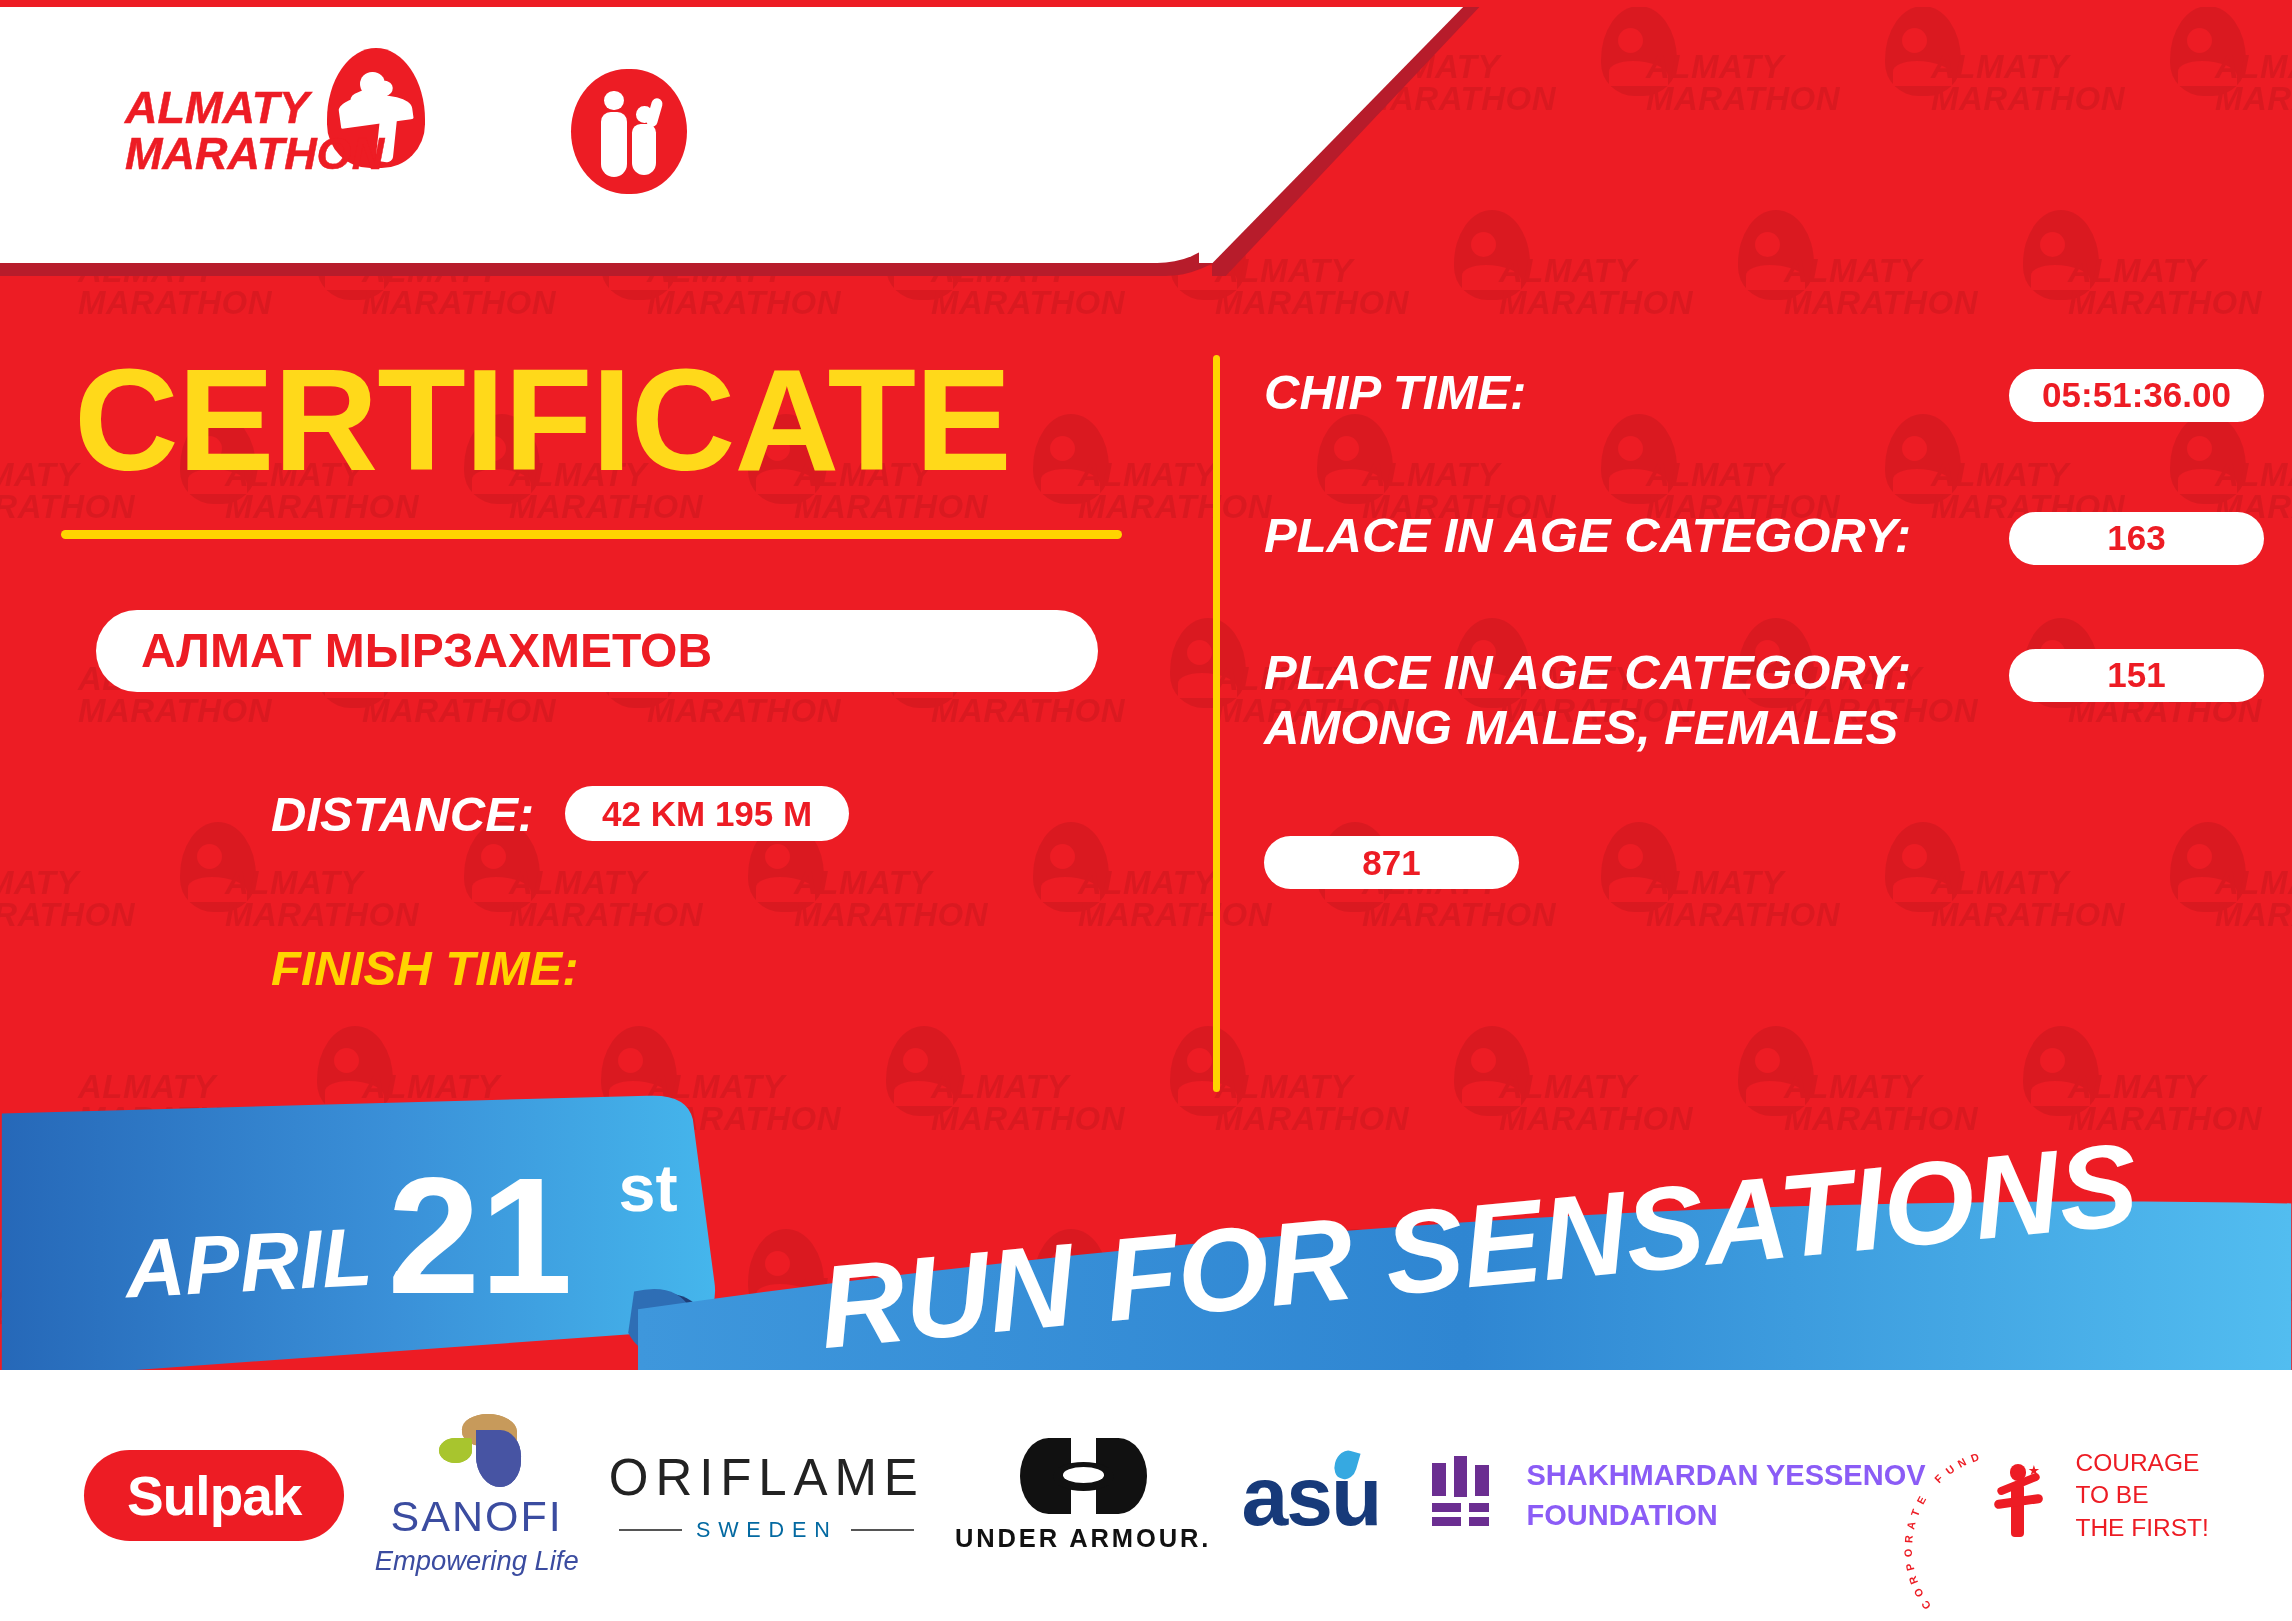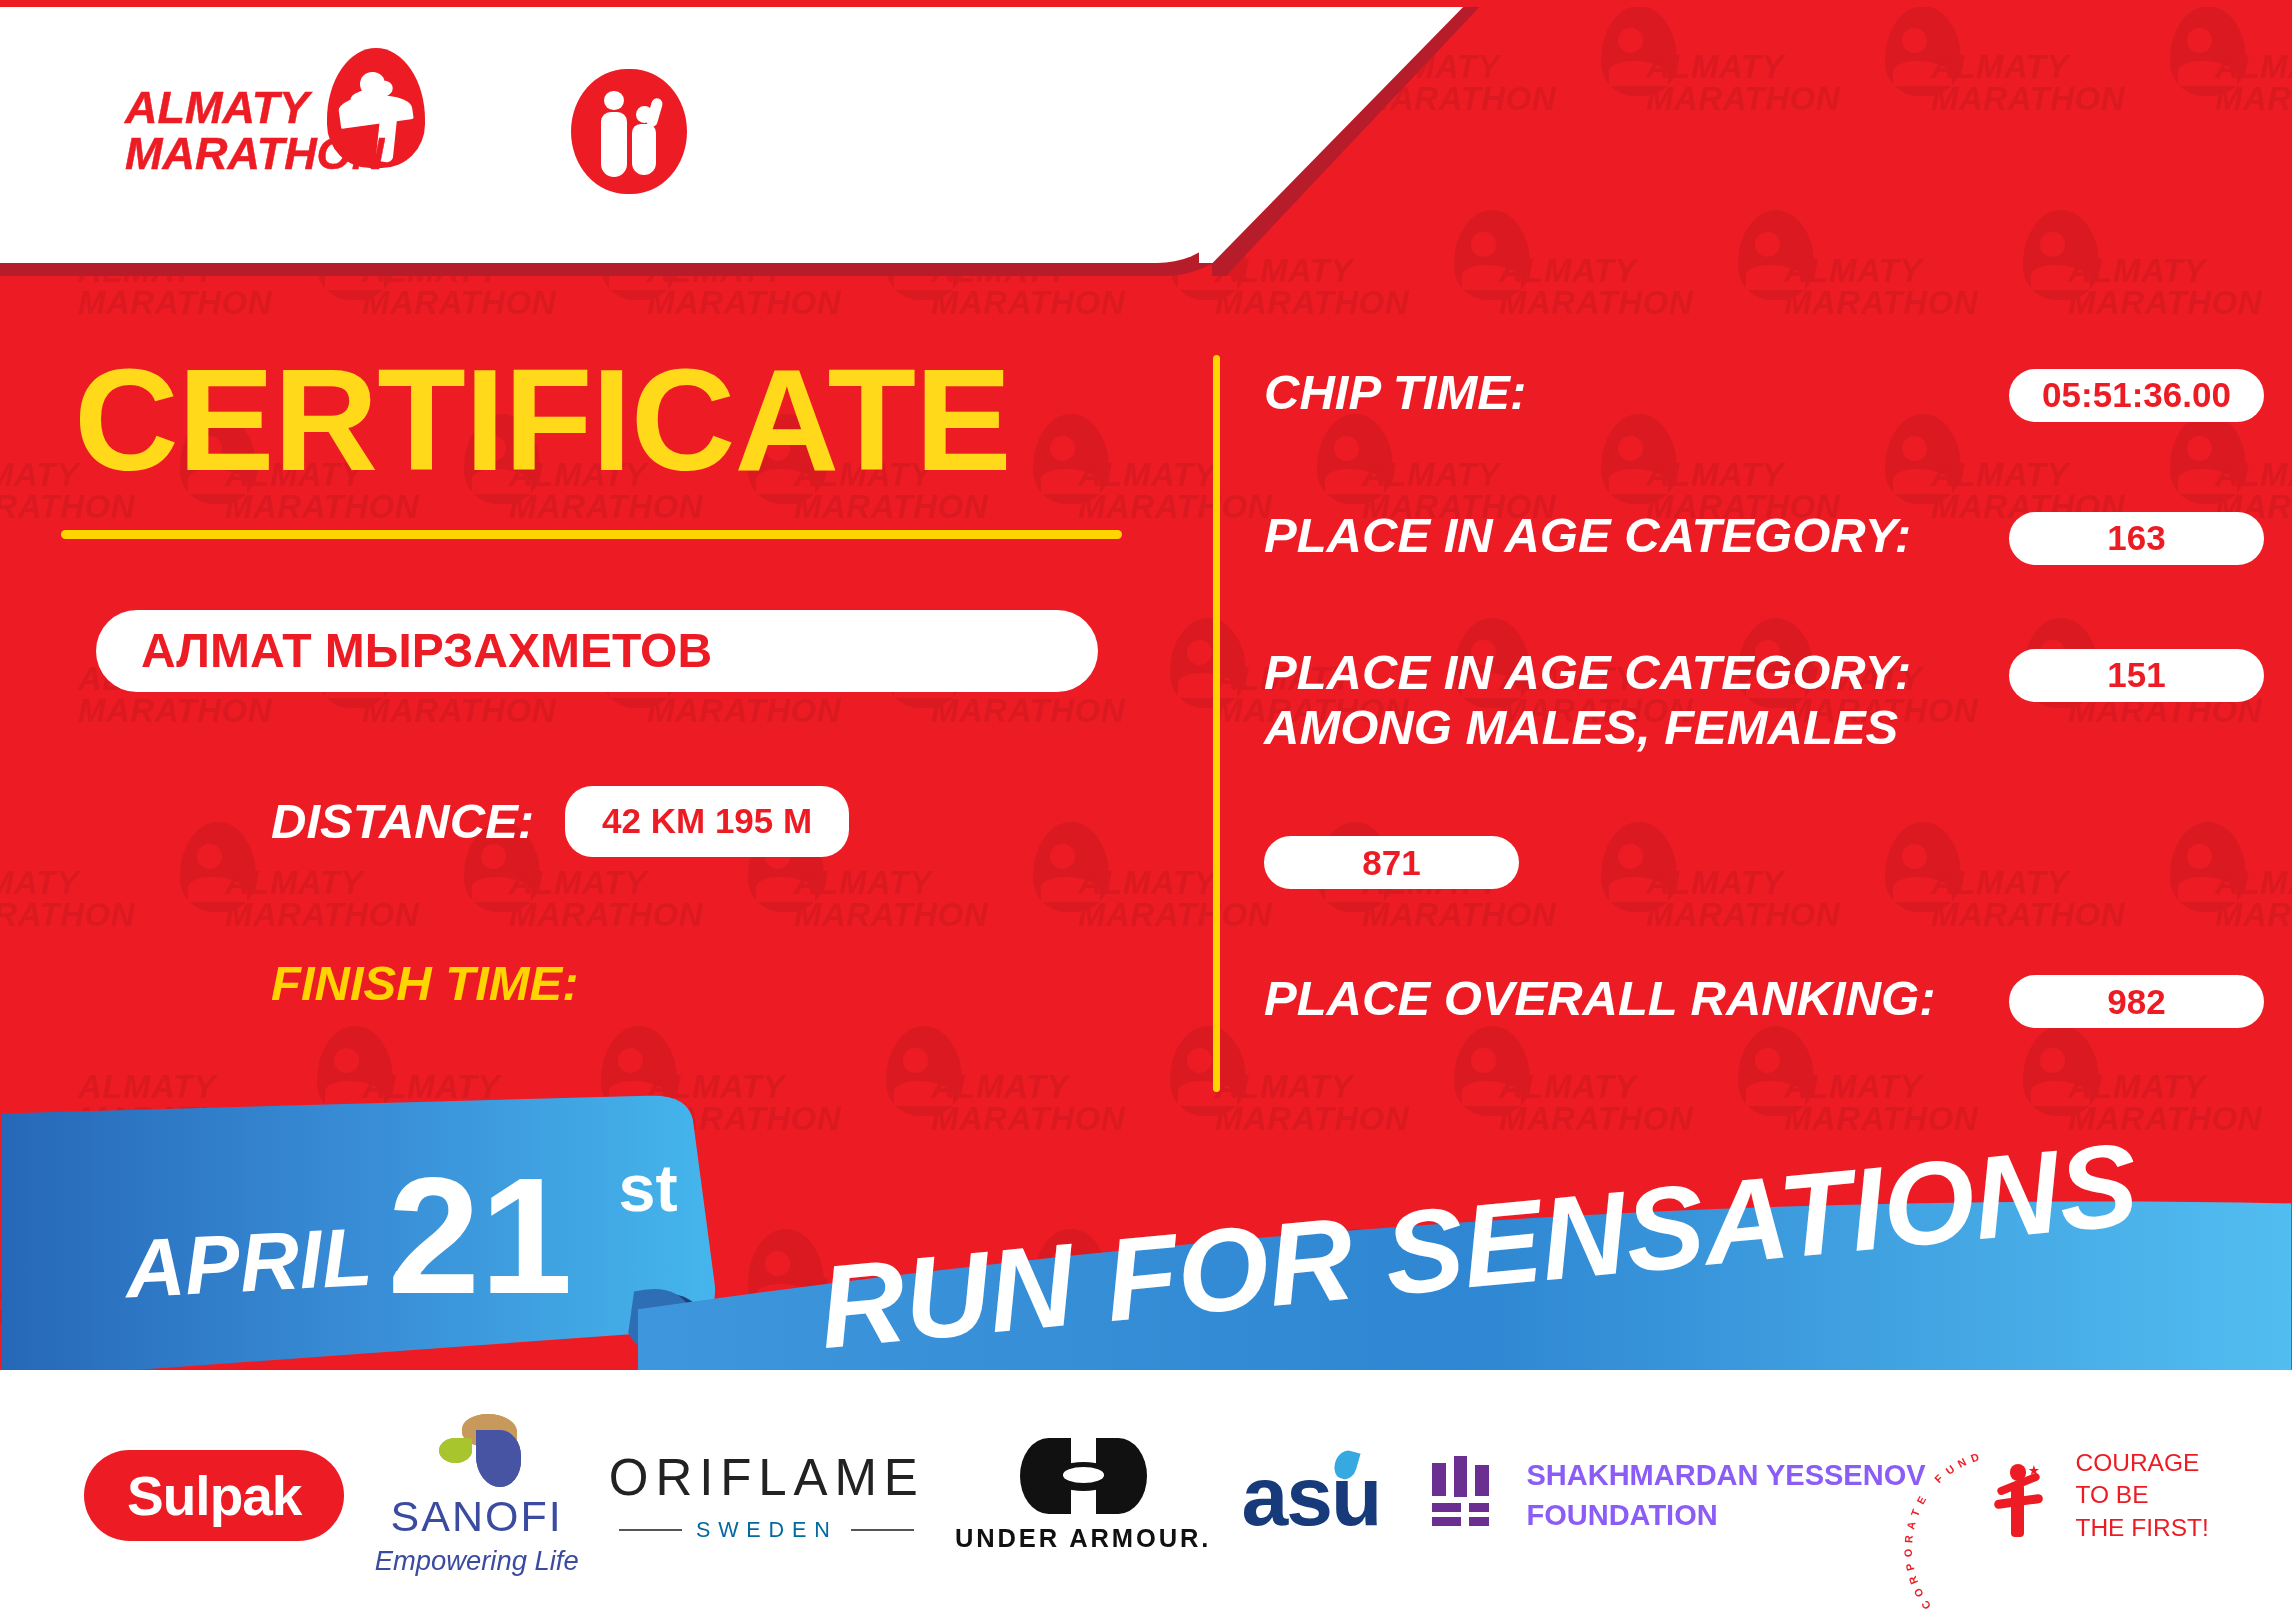--- a/index.html
+++ b/index.html
@@ -103,21 +103,21 @@
     margin-left:45px;color:#ED1C24;font-weight:800;font-size:48px;
     letter-spacing:0px;white-space:nowrap;
   }
 
   .lrow{display:flex;align-items:center;margin-left:271px;}
   .lrow.d{margin-top:94px;}
   .lrow.f{margin-top:98px;}
   .lrow .lbl{font-weight:800;font-style:italic;font-size:49px;color:#fff;white-space:nowrap;}
   .lrow .lbl.yellow{color:#FFD400;}
   .lrow .val{
-    margin-left:31px;min-width:284px;height:71px;background:#fff;border-radius:27.4px;
+    margin-left:31px;min-width:284px;height:55px;background:#fff;border-radius:27.4px;
     display:flex;align-items:center;justify-content:center;
     color:#ED1C24;font-weight:800;font-size:35px;letter-spacing:0px;white-space:nowrap;
   }
 
   
   .vdiv{position:absolute;left:1213px;top:355px;width:6.9px;height:737px;background:#FFD400;border-radius:3.9px;z-index:22;}
 
   
   .right-col{position:absolute;left:1264px;top:365px;width:1000px;z-index:22;}
   .rrow{display:flex;align-items:flex-start;}
@@ -327,24 +327,20 @@
       <div class="lbl">PLACE IN AGE CATEGORY:</div>
       <div class="val">163</div>
     </div>
     <div class="rrow r2">
       <div class="lbl">PLACE IN AGE CATEGORY: AMONG MALES, FEMALES</div>
       <div class="val">151</div>
     </div>
     <div class="rrow r3">
       <div class="val">871</div>
     </div>
-    <div class="rrow r4">
-      <div class="lbl">PLACE OVERALL RANKING:</div>
-      <div class="val">982</div>
-    </div>
   </div>
 
   <div class="ribbon-wrap">
     <svg width="2293" height="323" viewBox="0 0 2339 330" xmlns="http://www.w3.org/2000/svg">
       <defs>
         <linearGradient id="gA" x1="0" y1="0" x2="1" y2="0">
           <stop offset="0" stop-color="#2668B8"></stop>
           <stop offset="0.55" stop-color="#3A90D8"></stop>
           <stop offset="1" stop-color="#45B6EC"></stop>
         </linearGradient>

